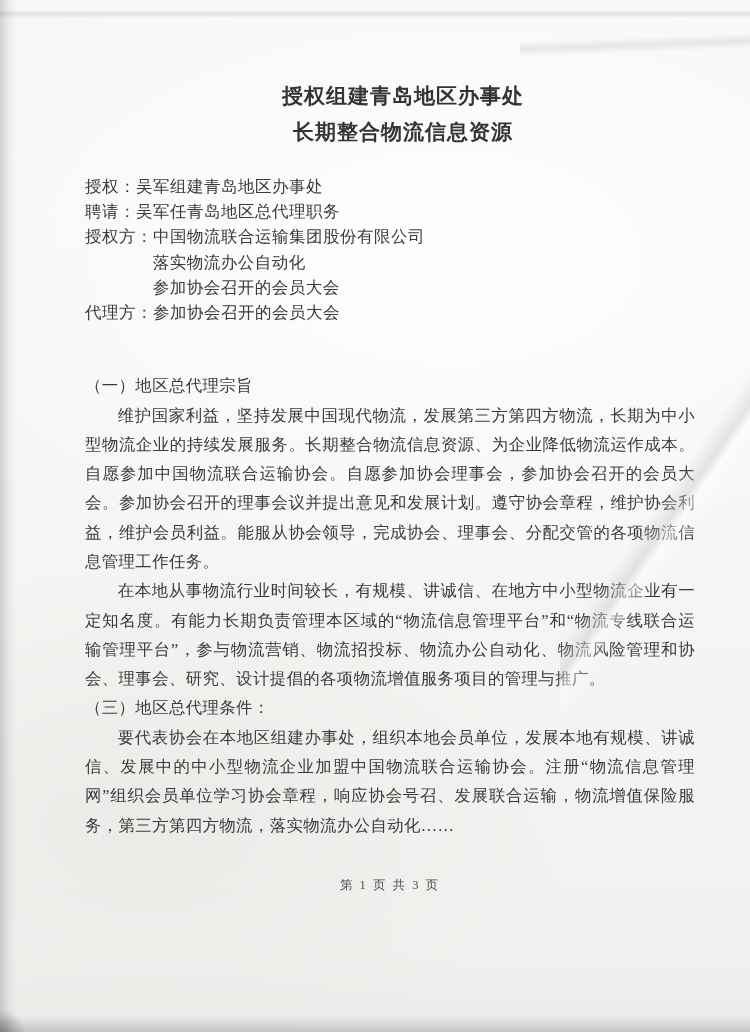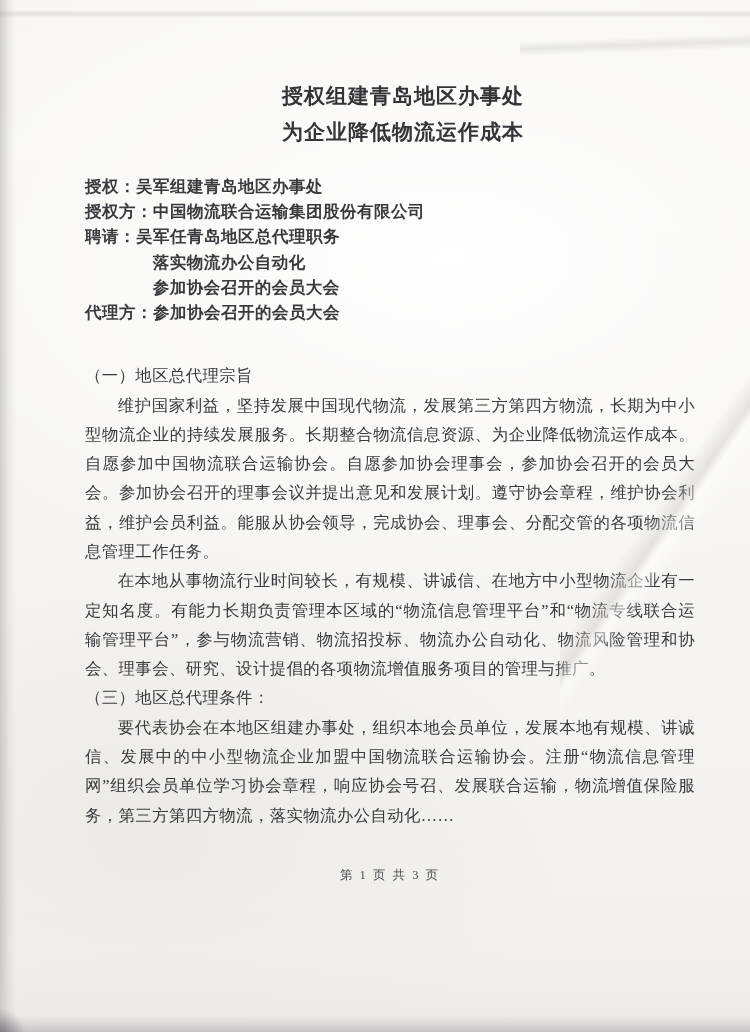--- a/index.html
+++ b/index.html
@@ -56,24 +56,24 @@
     line-height: 36px;
     color: #333338;
     letter-spacing: 1px;
   }
   .header-block {
     margin: 24px 55px 0 85px;
     font-size: 16.5px;
     line-height: 25.2px;
     letter-spacing: 0.5px;
   }
-  .header-row { white-space: nowrap; font-weight: bold; }
+  .header-row { white-space: nowrap; }
   .header-row.cont .value { margin-left: 4.1em; }
   .doc-body {
-    margin: 36px 55px 0 85px;
+    margin: 46px 55px 0 85px;
     font-size: 16.4px;
     line-height: 29.3px;
     letter-spacing: 0.4px;
     text-align: justify;
   }
   .section-heading { margin: 0; font-weight: normal; font-size: 16.4px; }
   .doc-body p { margin: 0; text-indent: 2em; }
   .doc-footer {
     margin: 37px 55px 0 85px;
     text-align: center;
@@ -89,32 +89,32 @@
 
   <div class="artifact crease-top"></div>
   <div class="artifact crease-top-right"></div>
   <div class="artifact crease-right"></div>
   <div class="artifact shadow-left"></div>
   <div class="artifact shadow-bottom"></div>
   <div class="artifact corner-mark"></div>
 
   <h1 class="doc-title">
     <span>授权组建青岛地区办事处</span><br>
-    <span>为企业降低物流运作成本</span>
+    <span>长期整合物流信息资源</span>
   </h1>
 
   <div class="header-block">
     <div class="header-row">
       <span class="label">授权：</span><span class="value">吴军组建青岛地区办事处</span>
     </div>
     <div class="header-row">
-      <span class="label">授权方：</span><span class="value">中国物流联合运输集团股份有限公司</span>
+      <span class="label">聘请：</span><span class="value">吴军任青岛地区总代理职务</span>
     </div>
     <div class="header-row">
-      <span class="label">聘请：</span><span class="value">吴军任青岛地区总代理职务</span>
+      <span class="label">授权方：</span><span class="value">中国物流联合运输集团股份有限公司</span>
     </div>
     <div class="header-row cont">
       <span class="value">落实物流办公自动化</span>
     </div>
     <div class="header-row cont">
       <span class="value">参加协会召开的会员大会</span>
     </div>
     <div class="header-row">
       <span class="label">代理方：</span><span class="value">参加协会召开的会员大会</span>
     </div>

